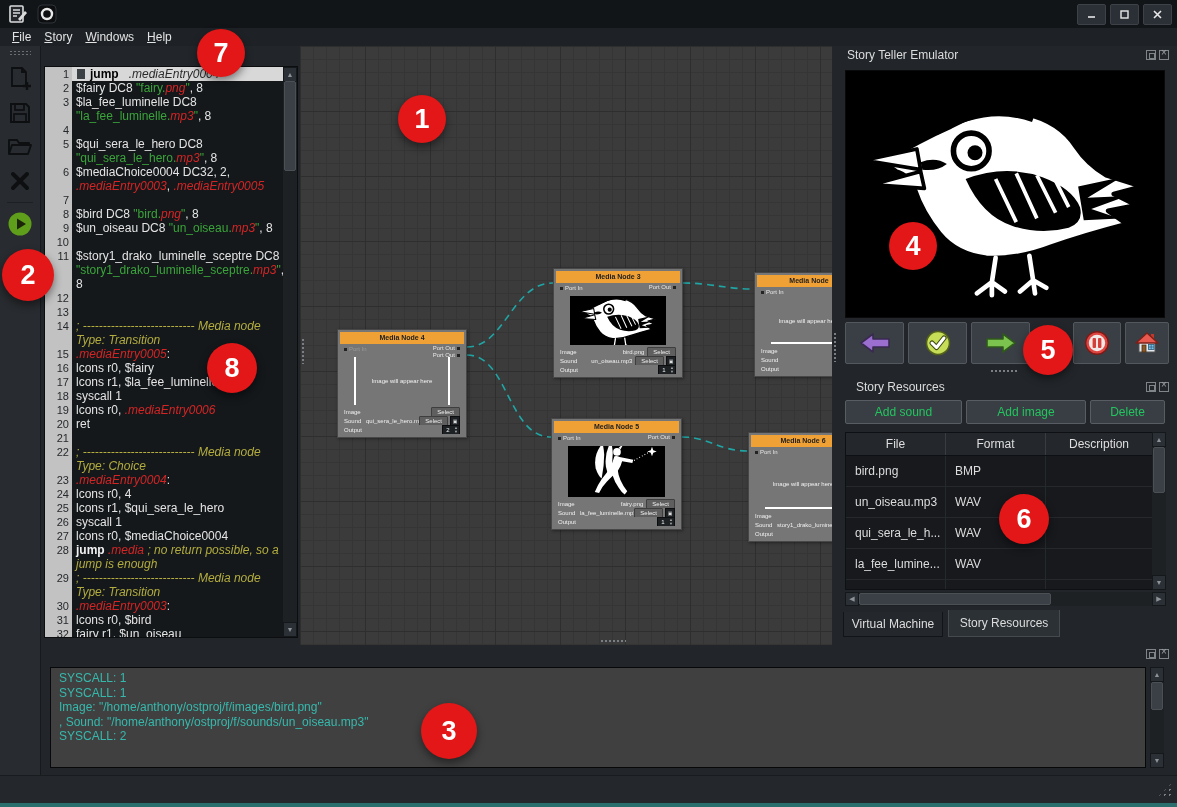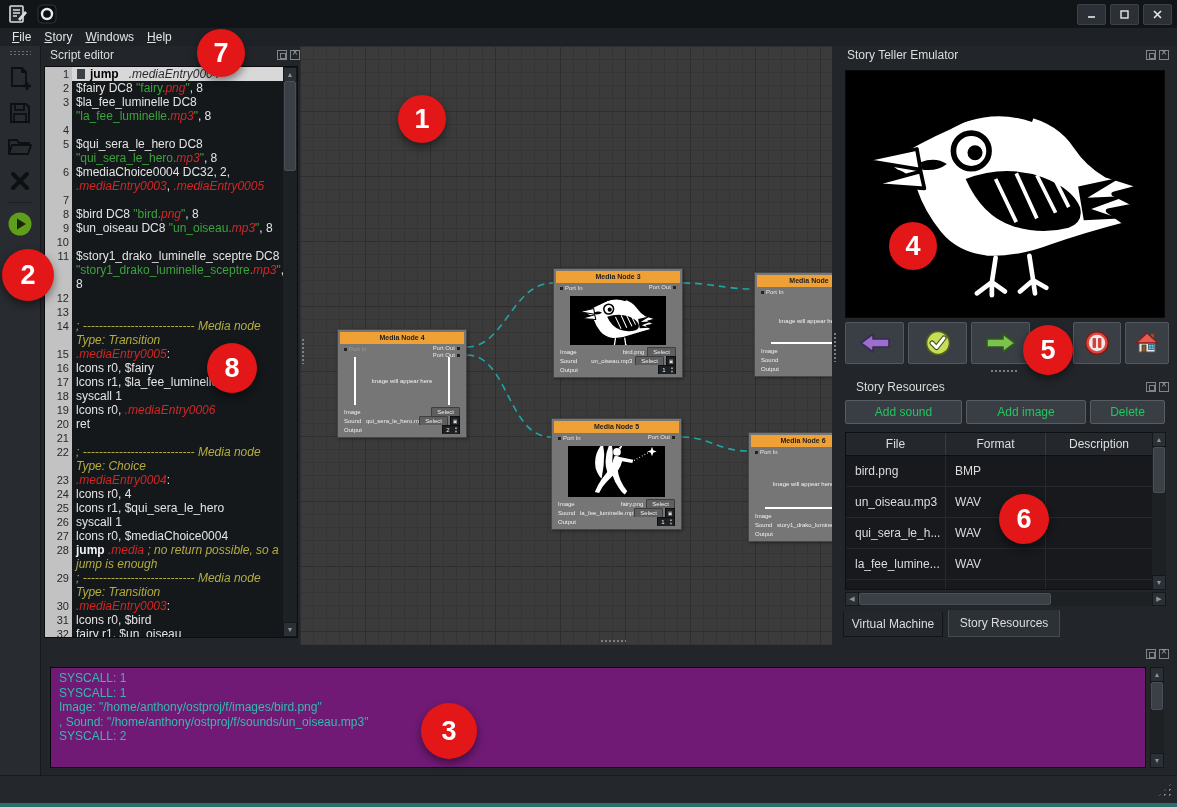--- a/index.html
+++ b/index.html
@@ -110,21 +110,21 @@
   .hsb-btn{width:14px;height:14px;background:#2b3036;border:1px solid #15181a;color:#8d9298;font-size:7px;
            display:flex;align-items:center;justify-content:center;flex:none;box-sizing:border-box;}
   #res-hthumb{margin:1px 0;width:190px;background:#3b4046;border:1px solid #4a5056;border-radius:2px;}
   .tab{position:absolute;top:566px;height:25px;background:#24282c;border:1px solid #121517;border-top:none;
        color:#dcdcdc;font-size:12px;display:flex;align-items:center;justify-content:center;box-sizing:border-box;}
   .tab.active{background:#2c3136;height:27px;border-color:#454a50;}
 
   
   #logs-panel{position:absolute;left:40px;top:645px;width:1137px;height:130px;}
   #logs-panel .panel-head{padding-left:15px;margin-top:48px;}
-  #log-box{position:absolute;left:10px;top:22px;width:1096px;height:101px;background:#701a75;
+  #log-box{position:absolute;left:10px;top:22px;width:1096px;height:101px;background:#404040;
            border:1px solid #060809;padding:3px 0 0 8px;box-sizing:border-box;overflow:hidden;}
   .logline{font-size:12px;line-height:14.5px;color:#36b9ad;white-space:pre;}
   #log-vscroll{position:absolute;left:1110px;top:22px;width:14px;height:101px;background:#1d2124;
                display:flex;flex-direction:column;position:absolute;}
 
   
   #statusbar{position:absolute;left:0;top:775px;width:100%;height:28px;background:#24282c;border-top:1px solid #191c1f;}
   #grip{position:absolute;right:4px;bottom:6px;width:16px;height:16px;
         background-image:radial-gradient(#7c8186 1px,transparent 1px);background-size:5px 5px;
         clip-path:polygon(100% 0,100% 100%,0 100%);}
@@ -234,27 +234,20 @@
     <div class="tb-sep"></div>
     <div class="tb-btn">
       <svg width="26" height="26" viewBox="0 0 26 26">
           <circle cx="13" cy="13" r="11.5" fill="#5f9e1b"></circle>
           <path d="M10 7.5 L19 13 L10 18.5 Z" fill="#1c2509"></path>
         </svg>
     </div>
   </div>
 
   <div id="script-panel">
-    <div class="panel-head">
-      <span>Script editor</span>
-      <div class="ph-icons" style="left:237px;top:4px;">
-        <div class="ph-btn ph-float"></div>
-        <div class="ph-btn ph-close"></div>
-      </div>
-    </div>
     <div id="editor">
       <div id="script-rows">
           <div class="srow hl"><span class="gut">1</span><span class="cod"><span class="mk"></span><span class="sg-k">jump</span><span class="sg-d">   </span><span class="sg-x">.mediaEntry0004</span></span></div>
           <div class="srow"><span class="gut">2</span><span class="cod"><span class="sg-d">$fairy DC8 </span><span class="sg-s">"fairy.</span><span class="sg-x">png</span><span class="sg-s">"</span><span class="sg-d">, 8</span></span></div>
           <div class="srow"><span class="gut">3</span><span class="cod"><span class="sg-d">$la_fee_luminelle DC8</span></span></div>
           <div class="srow"><span class="gut"></span><span class="cod"><span class="sg-s">"la_fee_luminelle.</span><span class="sg-x">mp3</span><span class="sg-s">"</span><span class="sg-d">, 8</span></span></div>
           <div class="srow"><span class="gut">4</span><span class="cod"></span></div>
           <div class="srow"><span class="gut">5</span><span class="cod"><span class="sg-d">$qui_sera_le_hero DC8</span></span></div>
           <div class="srow"><span class="gut"></span><span class="cod"><span class="sg-s">"qui_sera_le_hero.</span><span class="sg-x">mp3</span><span class="sg-s">"</span><span class="sg-d">, 8</span></span></div>
           <div class="srow"><span class="gut">6</span><span class="cod"><span class="sg-d">$mediaChoice0004 DC32, 2,</span></span></div>

